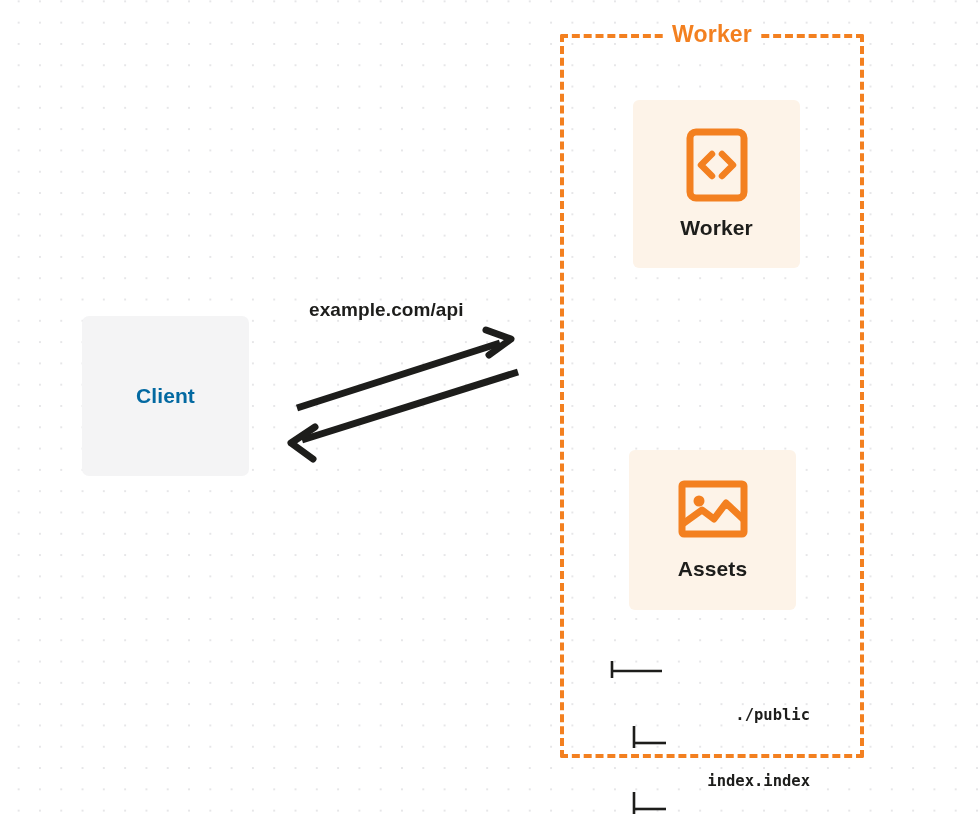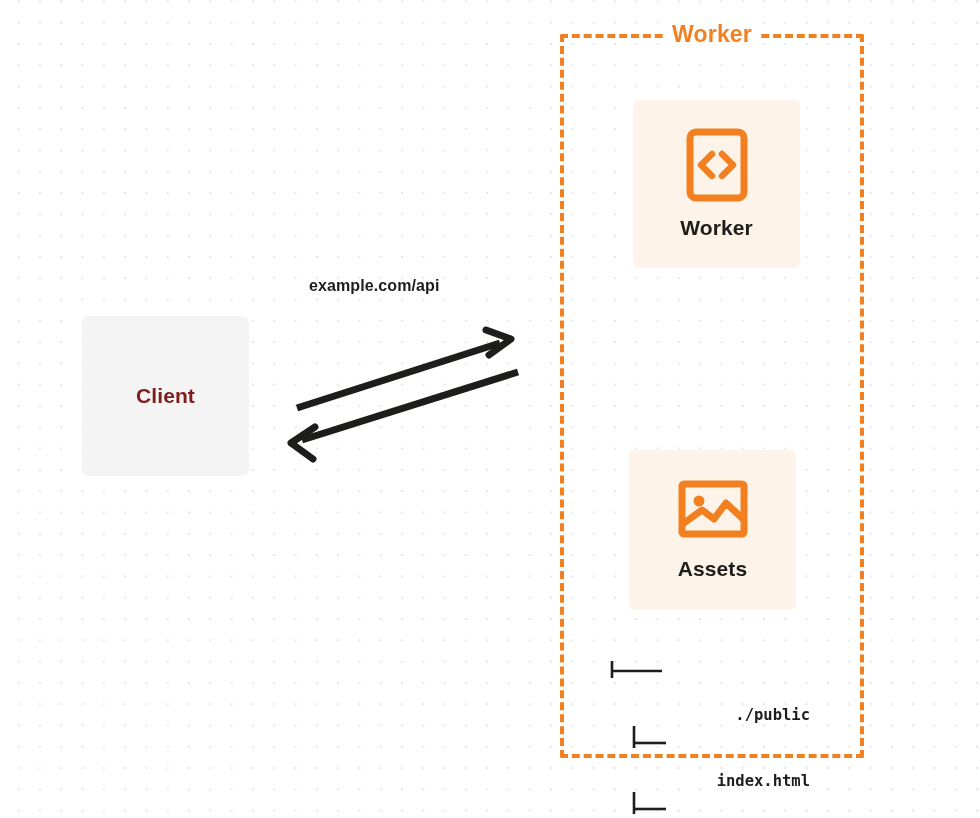--- a/index.html
+++ b/index.html
@@ -33,21 +33,21 @@
     height: 160px;
     background: #f4f4f5;
     border-radius: 7px;
     display: flex;
     align-items: center;
     justify-content: center;
   }
   #client-node .node-label {
     font-size: 21px;
     font-weight: 700;
-    color: #7f1d1d;
+    color: #0369a1;
     letter-spacing: 0.1px;
   }
 
   
   #project-container {
     position: absolute;
     left: 560px;
     top: 34px;
     width: 304px;
     height: 724px;
@@ -134,22 +134,22 @@
     top: 0;
     width: 100%;
     height: 100%;
     pointer-events: none;
   }
 
   
   #request-label {
     position: absolute;
     left: 309px;
-    top: 277px;
-    font-size: 16px;
+    top: 299px;
+    font-size: 19px;
     font-weight: 700;
     color: #1d1d1b;
     letter-spacing: 0.1px;
     white-space: nowrap;
   }
 
   #arrow-layer {
     position: absolute;
     left: 0;
     top: 0;
@@ -210,21 +210,21 @@
         <line x1="12" y1="1" x2="12" y2="18" stroke="#1d1d1b" stroke-width="2.6"></line>
         <line x1="12" y1="11" x2="62" y2="11" stroke="#1d1d1b" stroke-width="2.6"></line>
       </svg>
       <span class="tree-name">./public</span>
     </div>
     <div class="tree-row">
       <svg class="tree-glyph" viewBox="0 0 210 22" xmlns="http://www.w3.org/2000/svg">
         <line x1="34" y1="0" x2="34" y2="22" stroke="#1d1d1b" stroke-width="2.6"></line>
         <line x1="34" y1="17" x2="66" y2="17" stroke="#1d1d1b" stroke-width="2.6"></line>
       </svg>
-      <span class="tree-name">index.html</span>
+      <span class="tree-name">index.index</span>
     </div>
     <div class="tree-row">
       <svg class="tree-glyph" viewBox="0 0 210 22" xmlns="http://www.w3.org/2000/svg">
         <line x1="34" y1="0" x2="34" y2="22" stroke="#1d1d1b" stroke-width="2.6"></line>
         <line x1="34" y1="17" x2="66" y2="17" stroke="#1d1d1b" stroke-width="2.6"></line>
       </svg>
       
     </div>
     
   </div>

